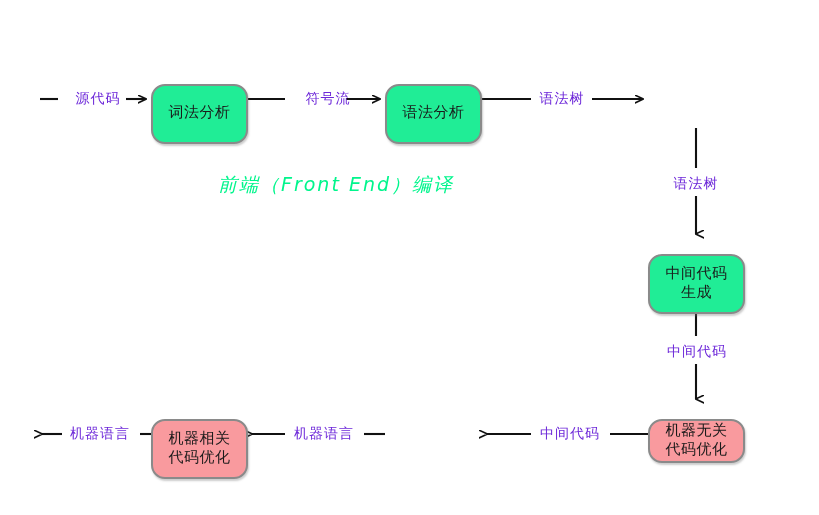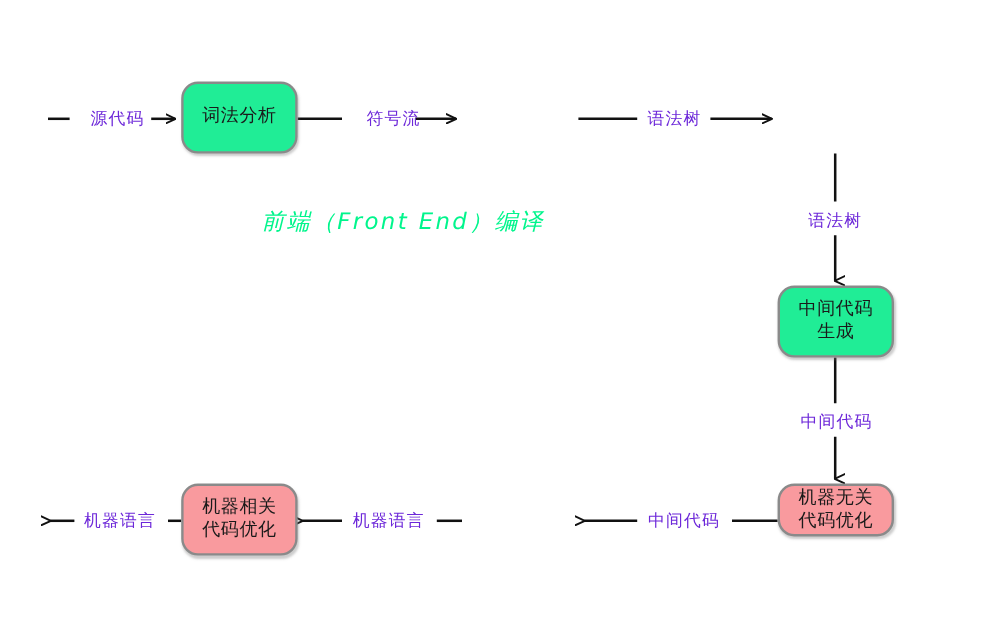--- a/index.html
+++ b/index.html
@@ -34,20 +34,21 @@
     display: flex;
     align-items: center;
     justify-content: center;
     text-align: center;
     font-family: Liberation Mono, monospace;
     font-size: 15px;
     line-height: 1.28;
     color: #1a1a1a;
     letter-spacing: 0.5px;
     box-shadow: 1px 2px 2px rgba(120,120,120,0.38);
+    margin-top: 16px;
   }
   .node .node-label {
     display: block;
     padding: 0 4px;
   }
   .node.green {
     background: #20ed96;
   }
   .node.pink {
     background: #f99a9e;
@@ -116,20 +117,23 @@
       <line x1="285" y1="434" x2="252" y2="434" marker-end="url(#arrow-left)"></line>
       <line x1="151" y1="434" x2="140" y2="434"></line>
       <line x1="62" y1="434" x2="42" y2="434" marker-end="url(#arrow-left)"></line>
     </g>
   </svg>
 
   <div class="node green" style="left:151px; top:68px; width:97px; height:60px;">
     <span class="node-label">词法分析</span>
   </div>
 
+  <div class="node green" style="left:385px; top:68px; width:97px; height:60px;">
+    <span class="node-label">语法分析</span>
+  </div>
 
 
   <div class="node green" style="left:648px; top:238px; width:97px; height:60px;">
     <span class="node-label">
       <span>中间代码</span><br>
       <span>生成</span>
     </span>
   </div>
 
   <div class="node pink" style="left:648px; top:403px; width:97px; height:44px;">

